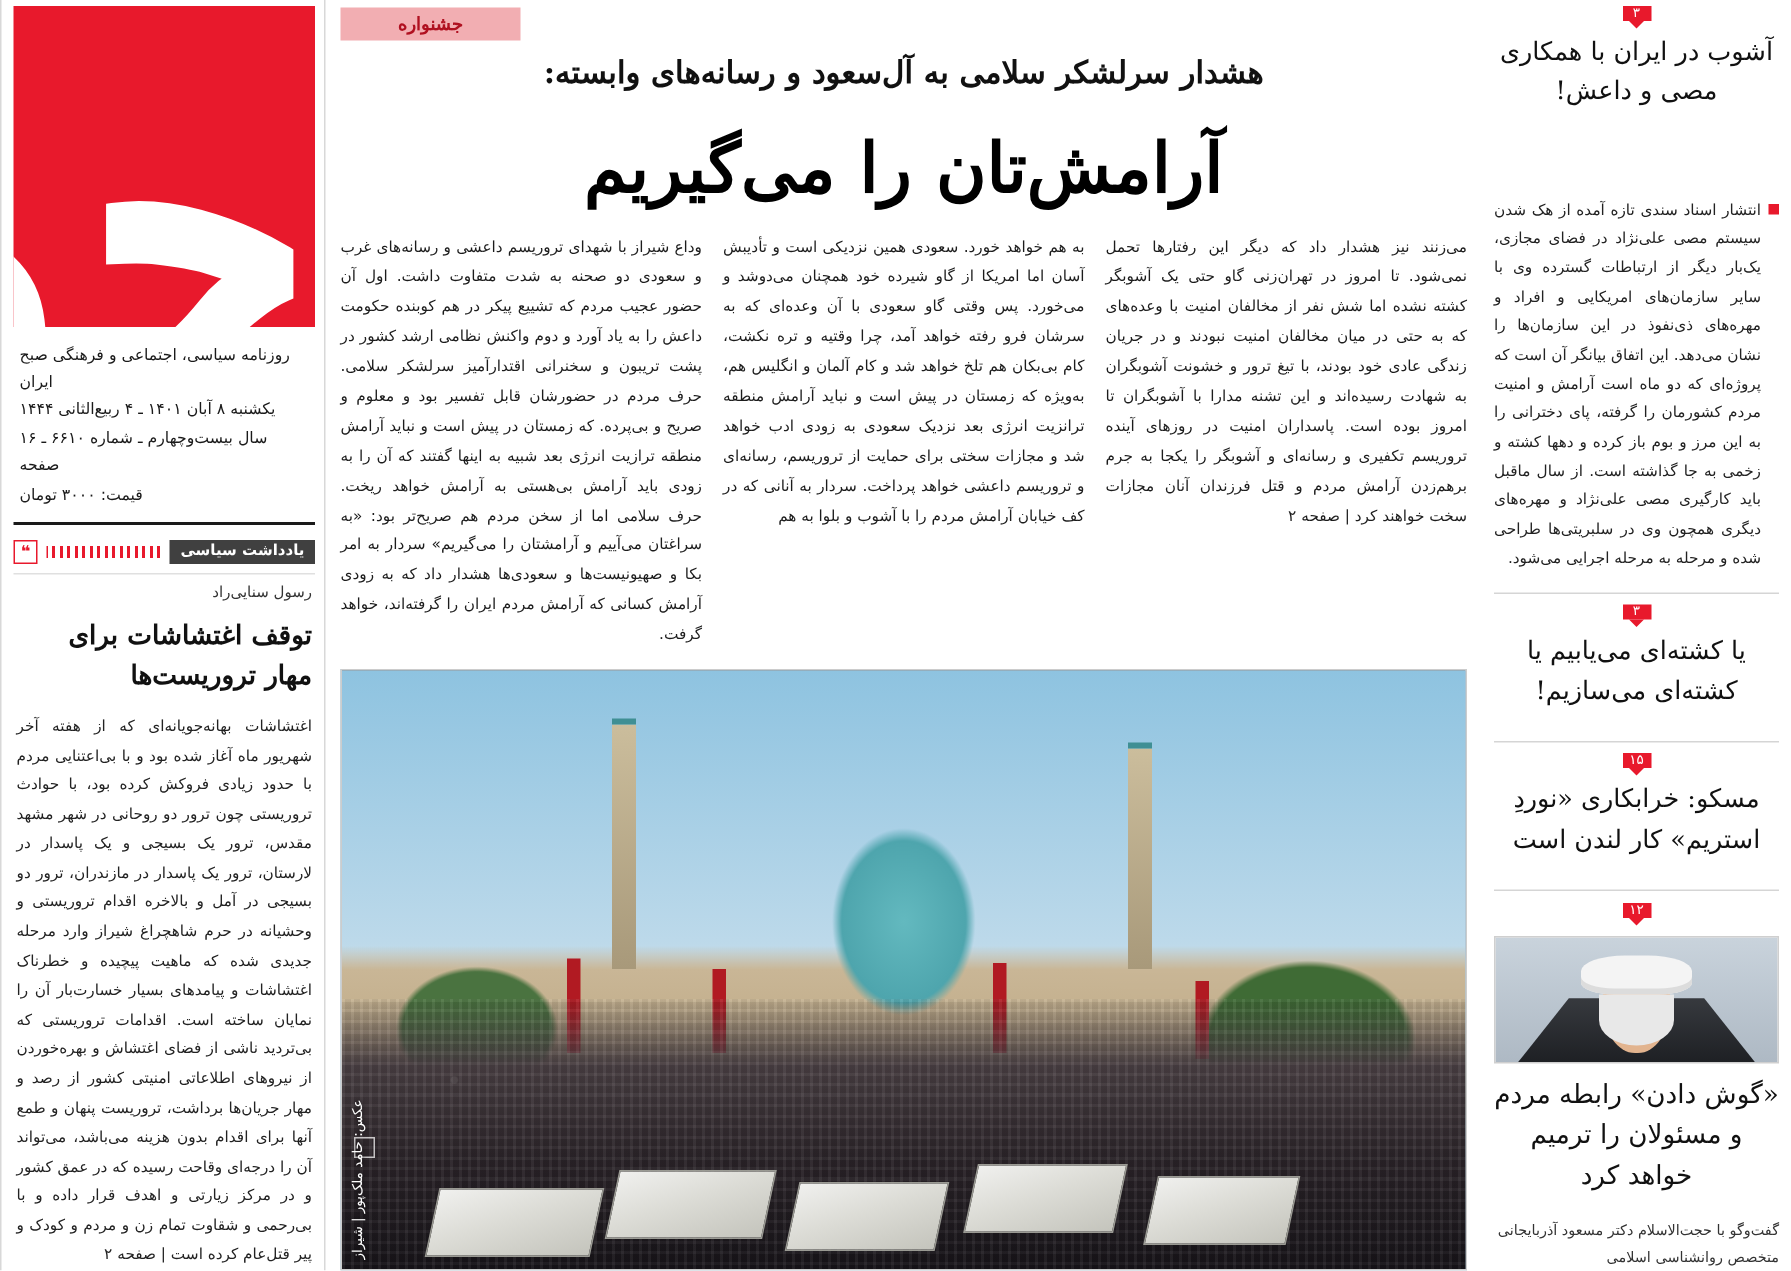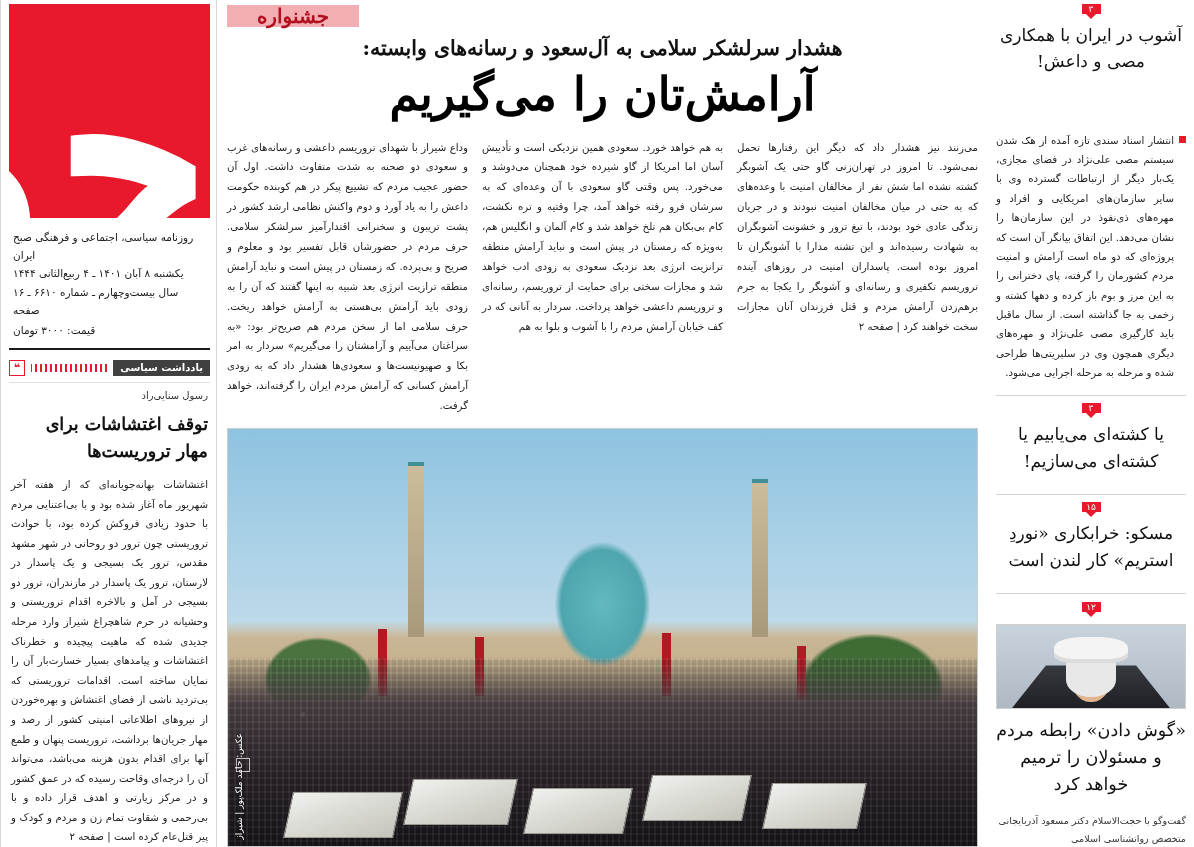--- a/index.html
+++ b/index.html
@@ -131,38 +131,38 @@
     border-left: 1px solid #d8d8d8;
   }
   .topstrip {
     display: flex;
     flex-direction: row-reverse;
     align-items: center;
     height: 24px;
     gap: 8px;
   }
   .jashnvare {
-    width: 132px; height: 22px;
+    width: 120px; height: 22px;
     background: #f2aeb2;
     color: #b01020;
     font-family: "DejaVu Serif", serif;
     font-weight: bold;
-    font-size: 20px;
+    font-size: 12px;
     display: flex; align-items: center; justify-content: center;
     letter-spacing: 2px;
     margin-right: auto;
   }
   .headline-kicker {
     direction: rtl;
     text-align: center;
     font-family: "DejaVu Serif", "Liberation Serif", serif;
     font-weight: bold;
     font-size: 20.5px;
     color: #111;
-    margin: 8px 0 2px 0;
+    margin: 8px 0 20px 0;
   }
   .headline-main {
     direction: rtl;
     text-align: center;
     font-family: "DejaVu Serif", "Liberation Serif", serif;
     font-weight: bold;
     font-size: 46px;
     line-height: 1.25;
     color: #000;
     margin: 4px 0 14px 0;

